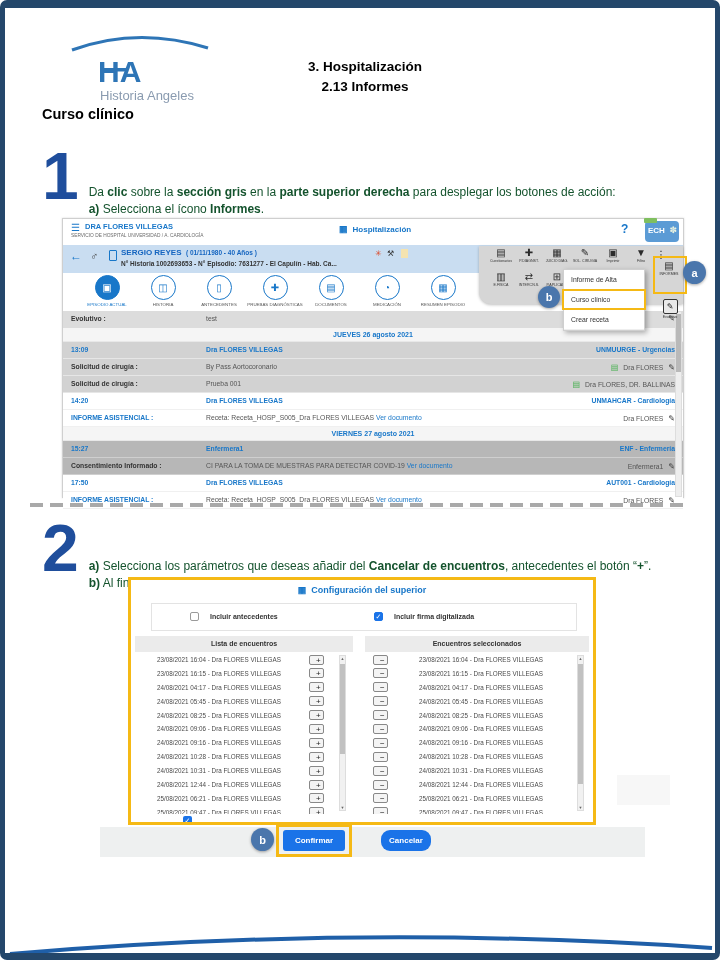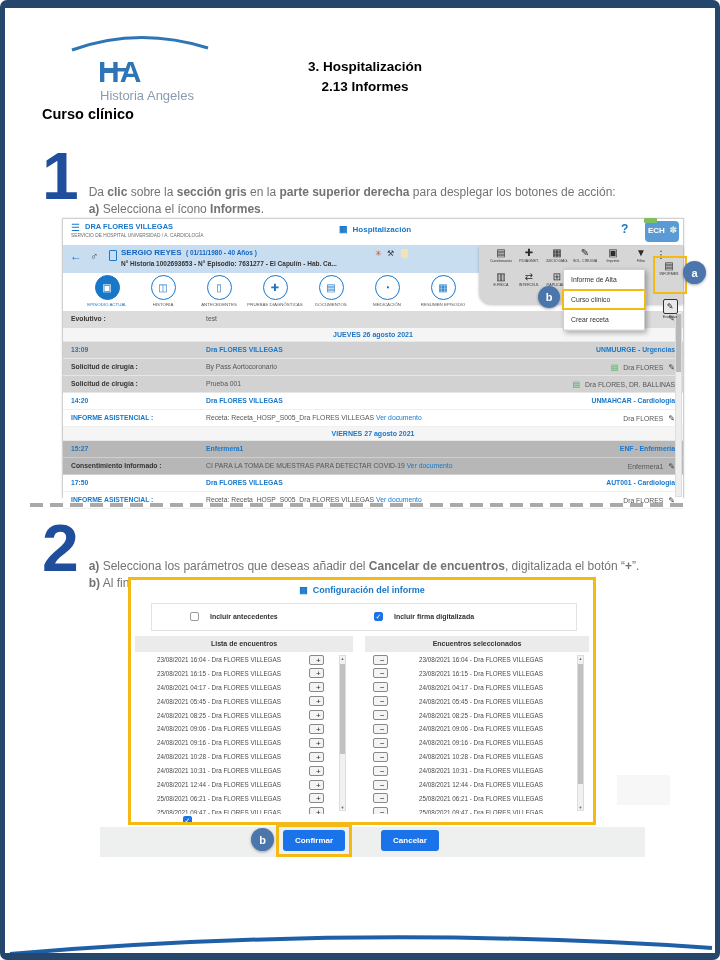--- a/index.html
+++ b/index.html
@@ -9,21 +9,21 @@
          border-radius:7px;pointer-events:none;z-index:60;}
   .abs{position:absolute;}
   .bold{font-weight:bold;}
   
   .brand-label{position:absolute;left:100px;top:88px;font-size:13px;color:#8a9bb0;}
   .doc-title{position:absolute;left:215px;top:57px;width:300px;text-align:center;
              font-size:13.5px;font-weight:bold;color:#000;line-height:20px;}
   .section-heading{position:absolute;left:42px;top:106px;font-size:14.5px;font-weight:bold;color:#000;}
   
   .step-num{position:absolute;font-size:66px;font-weight:bold;color:#1f4e9c;line-height:1;letter-spacing:-2px;}
-  .step-text{position:absolute;font-size:12px;color:#737373;line-height:17px;white-space:pre-wrap;width:608px;}
+  .step-text{position:absolute;font-size:12px;color:#14532d;line-height:17px;white-space:pre-wrap;width:608px;}
   .divider{position:absolute;left:30px;top:503px;width:660px;height:4px;
            background:repeating-linear-gradient(90deg,#a9a9a9 0 13px,transparent 13px 20px);}
   
   .shot1{position:absolute;left:62px;top:218px;width:620px;height:278px;background:#fff;
          border:1px solid #cfcfcf;box-shadow:0 0 2px rgba(0,0,0,.15);font-size:7px;}
   .topbar{position:absolute;left:0;top:0;width:100%;height:26px;background:#fff;}
   .doc-name{position:absolute;left:22px;top:3px;font-size:7.5px;font-weight:bold;color:#1877c9;}
   .doc-sub{position:absolute;left:8px;top:14px;font-size:4.8px;color:#6b6b6b;}
   .ham{position:absolute;left:8px;top:3px;color:#1877c9;font-size:10px;}
   .module{position:absolute;left:276px;top:5px;color:#1877c9;font-weight:bold;font-size:8px;display:flex;gap:5px;align-items:center;}
@@ -422,32 +422,32 @@
     <div class="badge" style="left:475px;top:67px;width:22px;height:22px;">b</div>
   </div>
 
   <div class="badge" style="left:683px;top:261px;">a</div>
 
   <div class="divider"></div>
 
   <div class="step-num" style="left:42px;top:515px;">2</div>
   <div class="step-text" style="left:82px;top:524px;">
     
-  <span class="bold">a)</span><span> Selecciona los parámetros que deseas añadir del </span><span class="bold">Cancelar de encuentros</span><span>, digitalizada el botón “</span><span class="bold">+</span><span>”.</span></div>
+  <span class="bold">a)</span><span> Selecciona los parámetros que deseas añadir del </span><span class="bold">Cancelar de encuentros</span><span>, antecedentes el botón “</span><span class="bold">+</span><span>”.</span></div>
   <div class="step-text" style="left:82px;top:541px;">
     
   <span class="bold">b)</span><span> Al finalizar, presiona el botón “</span><span class="bold">Confirmar</span><span>”.</span></div>
 
   <div class="ghost" style="left:617px;top:775px;width:53px;height:30px;"></div>
   <div class="ghost" style="left:590px;top:828px;width:28px;height:24px;"></div>
   <div class="band2"></div>
 
   <div class="dialog">
     <div class="dtitle">
-      <span class="dico">▦</span><span>Configuración del informe</span>
+      <span class="dico">▦</span><span>Configuración del superior</span>
     </div>
     <div class="cbpanel">
       <span class="cbox" style="left:38px;"></span>
       <span class="cblabel" style="left:58px;">Incluir antecedentes</span>
       <span class="cbox checked" style="left:222px;">✓</span>
       <span class="cblabel" style="left:242px;">Incluir firma digitalizada</span>
     </div>
     <div class="colhdr" style="left:4px;width:218px;">Lista de encuentros</div>
     <div class="colhdr" style="left:234px;width:224px;">Encuentros seleccionados</div>
 
@@ -548,18 +548,18 @@
       <div class="thumb" style="height:120px;"></div>
       <span class="ar" style="bottom:0;">▼</span>
     </div>
 
     <div class="botcb">✓</div>
   </div>
 
   <div class="badge" style="left:251px;top:828px;">b</div>
   <div class="confirm-hl"></div>
   <button class="btn" style="left:283px;top:830px;width:62px;">Confirmar</button>
-  <button class="btn" style="left:381px;top:830px;width:58px;">Cancelar</button>
+  <button class="btn" style="left:381px;top:830px;width:50px;border-radius:9px;">Cancelar</button>
 
   <svg class="bottomarc" width="720" height="48" viewBox="0 0 720 48">
     <path d="M10 44 Q360 14 712 38" fill="none" stroke="#1f5fa8" stroke-width="4"></path>
   </svg>
 </div>
 
 </body></html>

